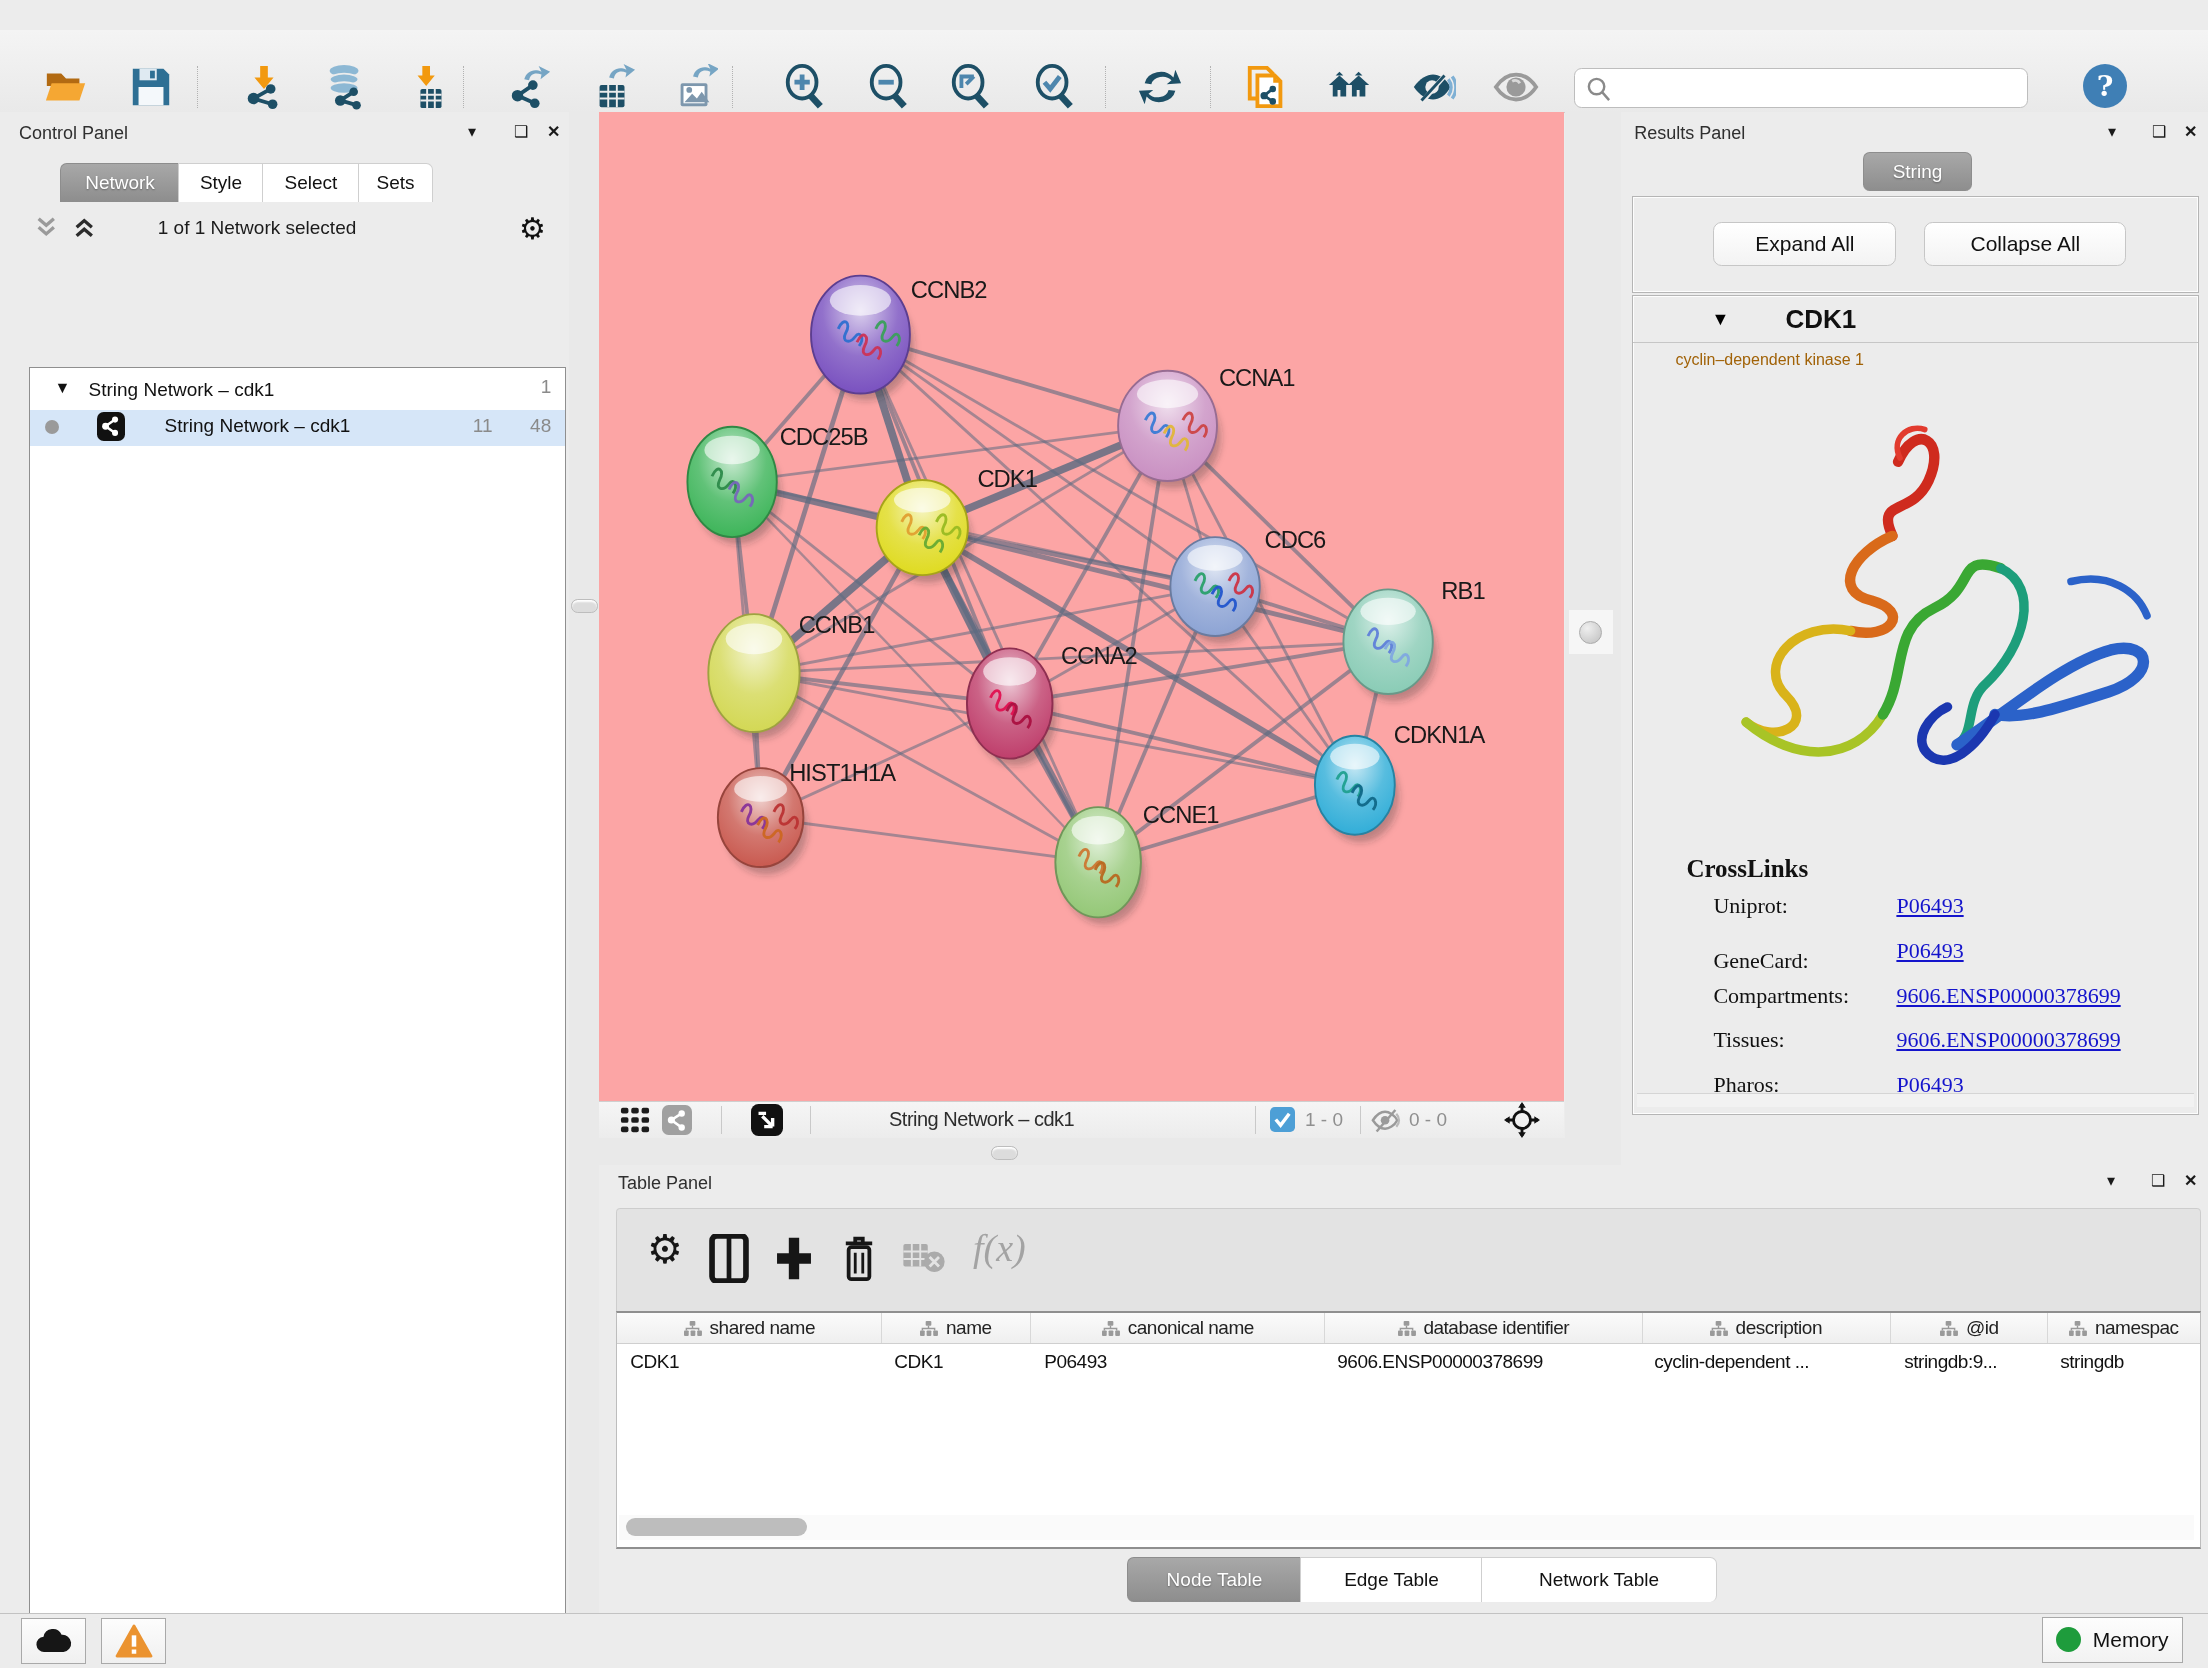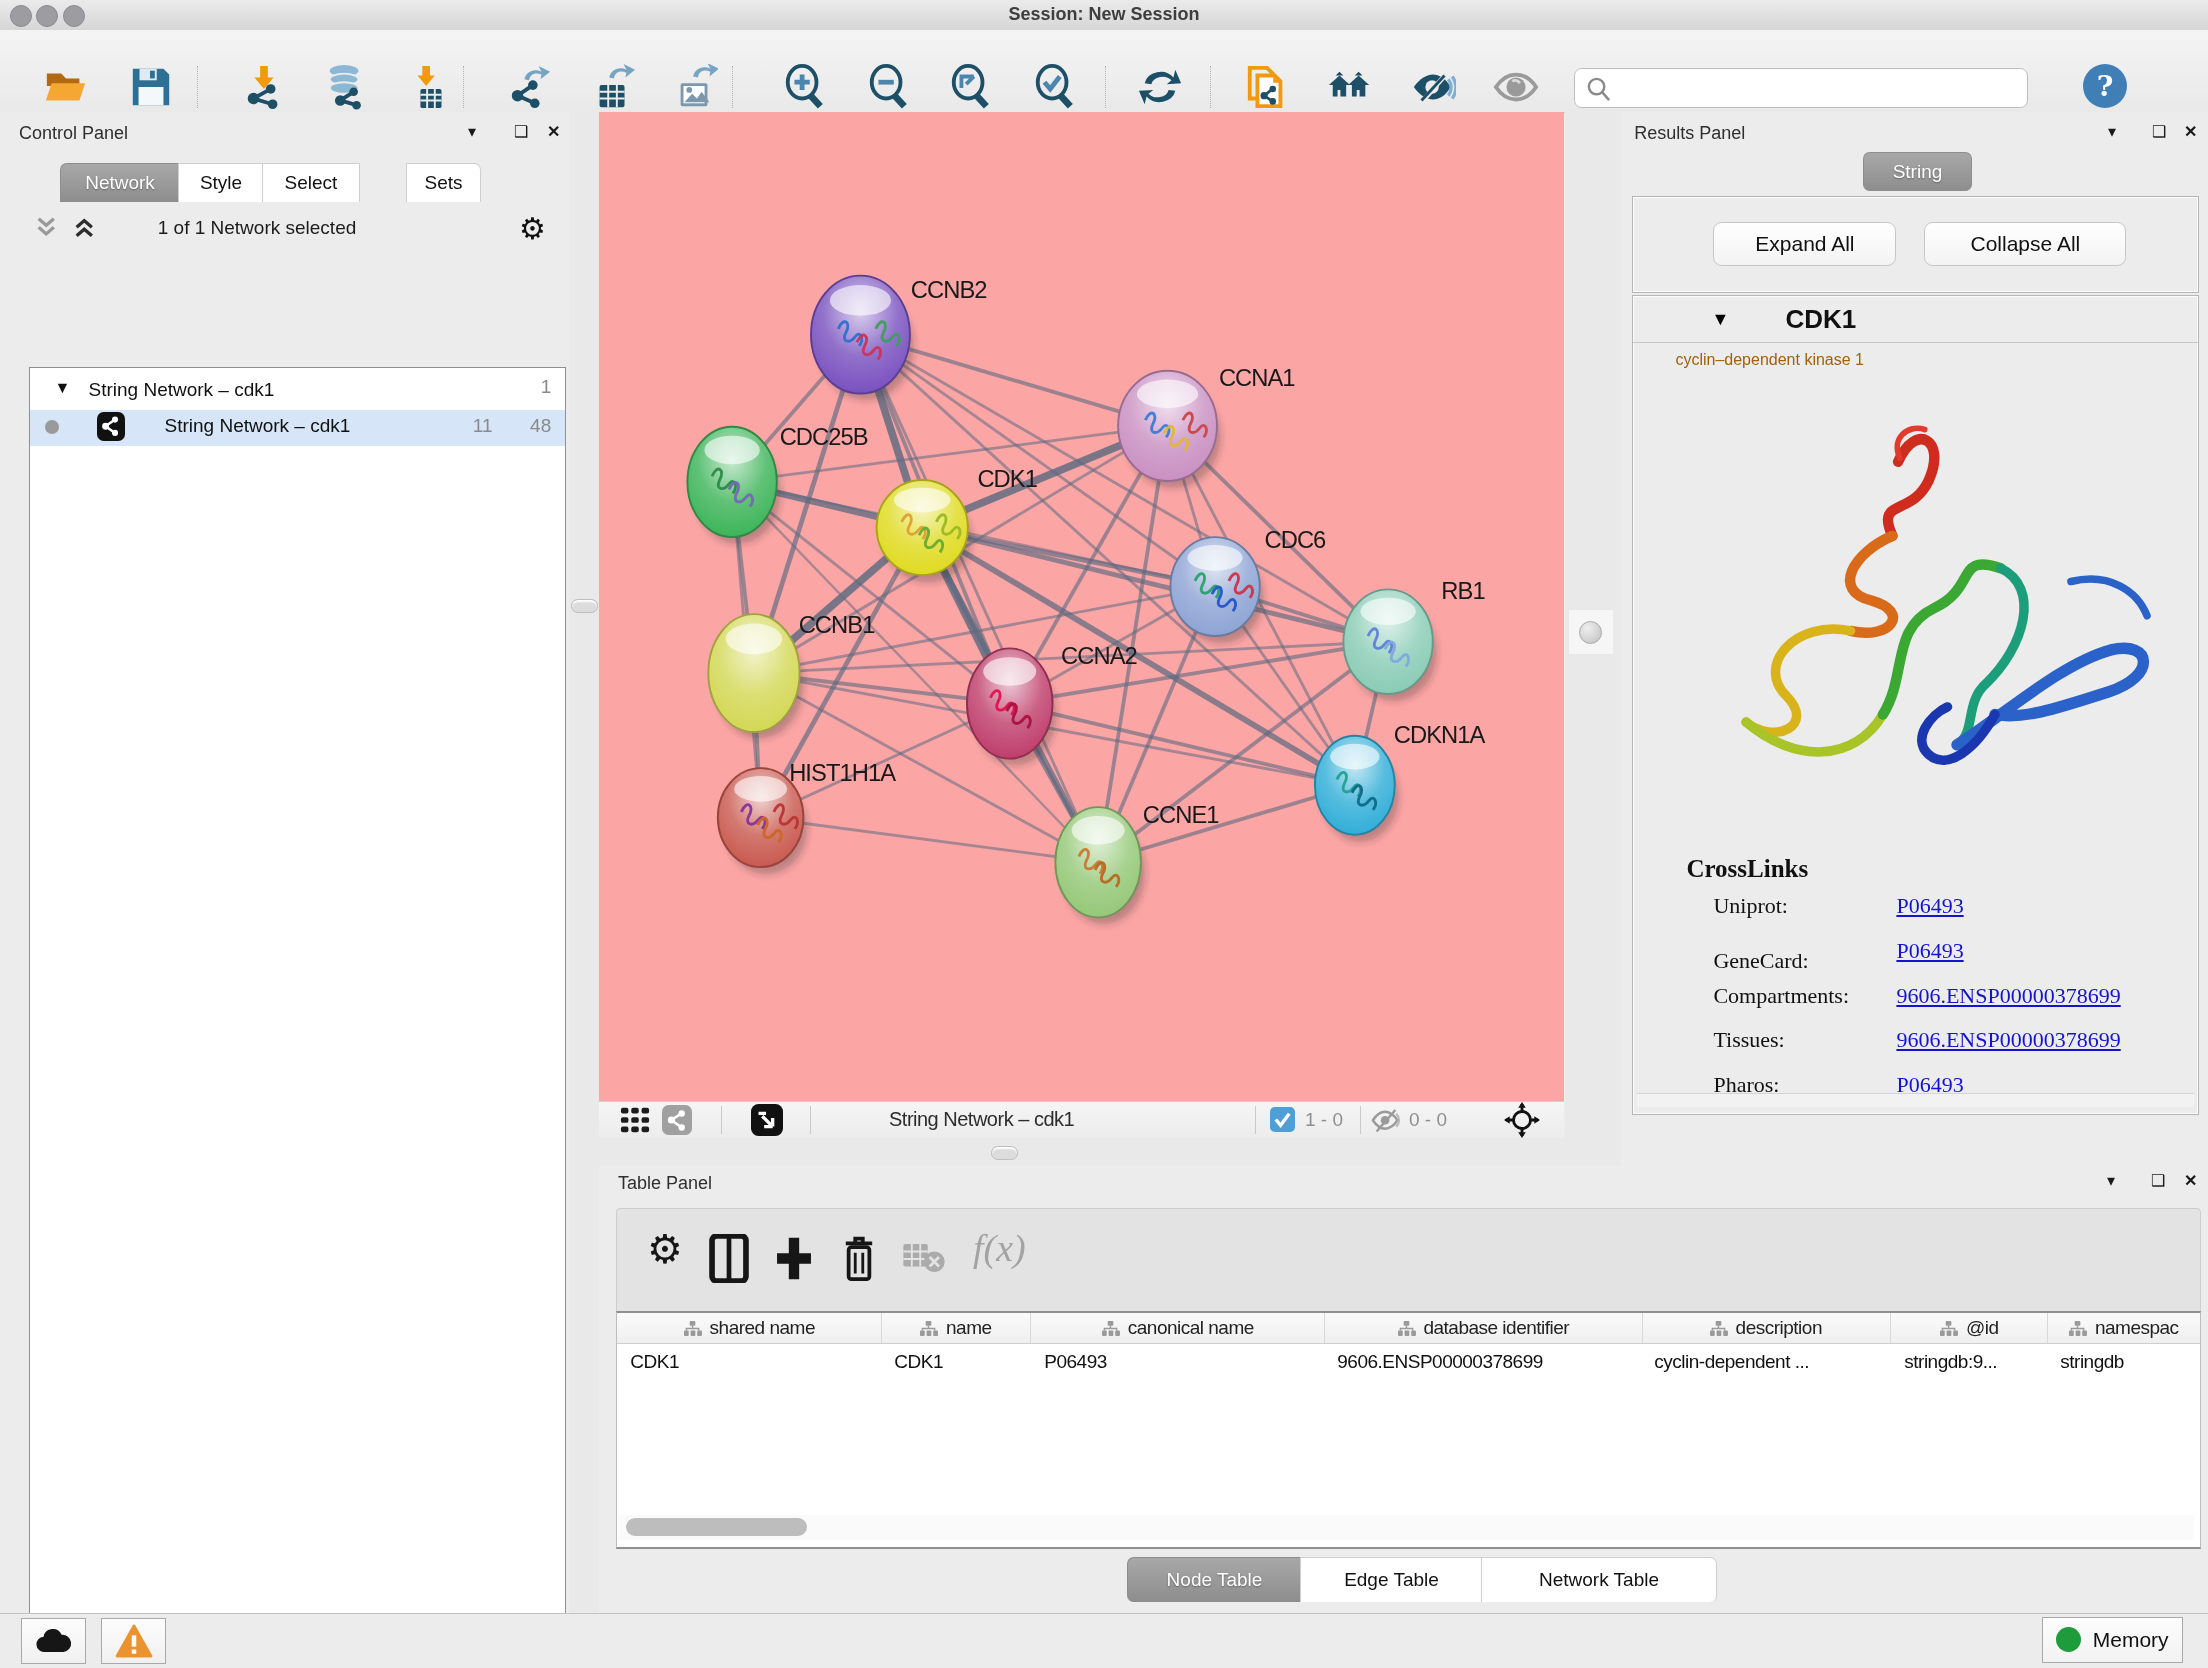--- a/index.html
+++ b/index.html
@@ -85,26 +85,20 @@
   .membtn{position:absolute;right:25px;top:2.9px;width:139px;height:44px;background:linear-gradient(#fdfdfd,#f2f2f2);
           border:1.9px solid #a9a9a9;cursor:pointer;display:flex;align-items:center;gap:11.4px;
           justify-content:center;font-size:21px;color:#111;}
   .dot-green{width:25px;height:25px;border-radius:50%;background:#1e9c3c;}
 </style>
 </head>
 <body>
 
 <div id="root">
 
-  <div class="abs titlebar">
-    <span class="light" style="left:9.5px"></span>
-    <span class="light" style="left:36px"></span>
-    <span class="light" style="left:63px"></span>
-    <div class="wintitle">Session: New Session</div>
-  </div>
 
   <div class="abs toolbar">
     <div class="tbtn" style="left:43px">
       <svg width="46" height="46" viewBox="0 0 48 48">
           <path d="M4 10h15l5 5h14v8H4z" fill="#b26a12"></path>
           <path d="M9 20h35l-6 18H3z" fill="#f5a733"></path>
         </svg></div>
     <div class="tbtn" style="left:128px">
       <svg width="46" height="46" viewBox="0 0 48 48">
           <path d="M5 5h32l6 6v32H5z" fill="#2e6f94"></path>
@@ -242,21 +236,21 @@
 
   <div class="abs" style="left:0;top:112px;width:569px;height:1501px;background:#ececec">
     <div class="abs phead" style="left:19px;top:11.4px">Control Panel</div>
     <div class="abs pctl" style="left:468px;top:9.5px">▾</div>
     <div class="abs pctl" style="left:514px;top:9.5px">❑</div>
     <div class="abs pctl" style="left:547px;top:9.5px;font-weight:bold">✕</div>
     <div id="cp-tabs">
         <div class="tab sel first" style="left: 60px; width: 118px; top: 51px;">Network</div>
         <div class="tab" style="left: 178px; width: 84px; top: 51px;">Style</div>
         <div class="tab" style="left: 262px; width: 96px; top: 51px;">Select</div>
-        <div class="tab last" style="left: 358px; width: 73px; top: 51px; margin-left: 48px;">Sets</div>
+        <div class="tab last" style="left: 358px; width: 73px; top: 51px;">Sets</div>
       </div>
     <div class="abs" style="left:32px;top:101px">
       <svg width="28.5" height="28.5" viewBox="0 0 30 30">
           <path d="M7 6l8 7 8-7M7 15l8 7 8-7" fill="none" stroke="#9a9a9a" stroke-width="3.5"></path>
         </svg></div>
     <div class="abs" style="left:70px;top:101px">
       <svg width="28.5" height="28.5" viewBox="0 0 30 30">
           <path d="M7 24l8-7 8 7M7 15l8-7 8 7" fill="none" stroke="#2c2c2c" stroke-width="3.5"></path>
         </svg></div>
     <div class="abs" style="left:0;top:105px;width:514px;text-align:center;font-size:19px;color:#1b1b1b">1 of 1 Network selected</div>

